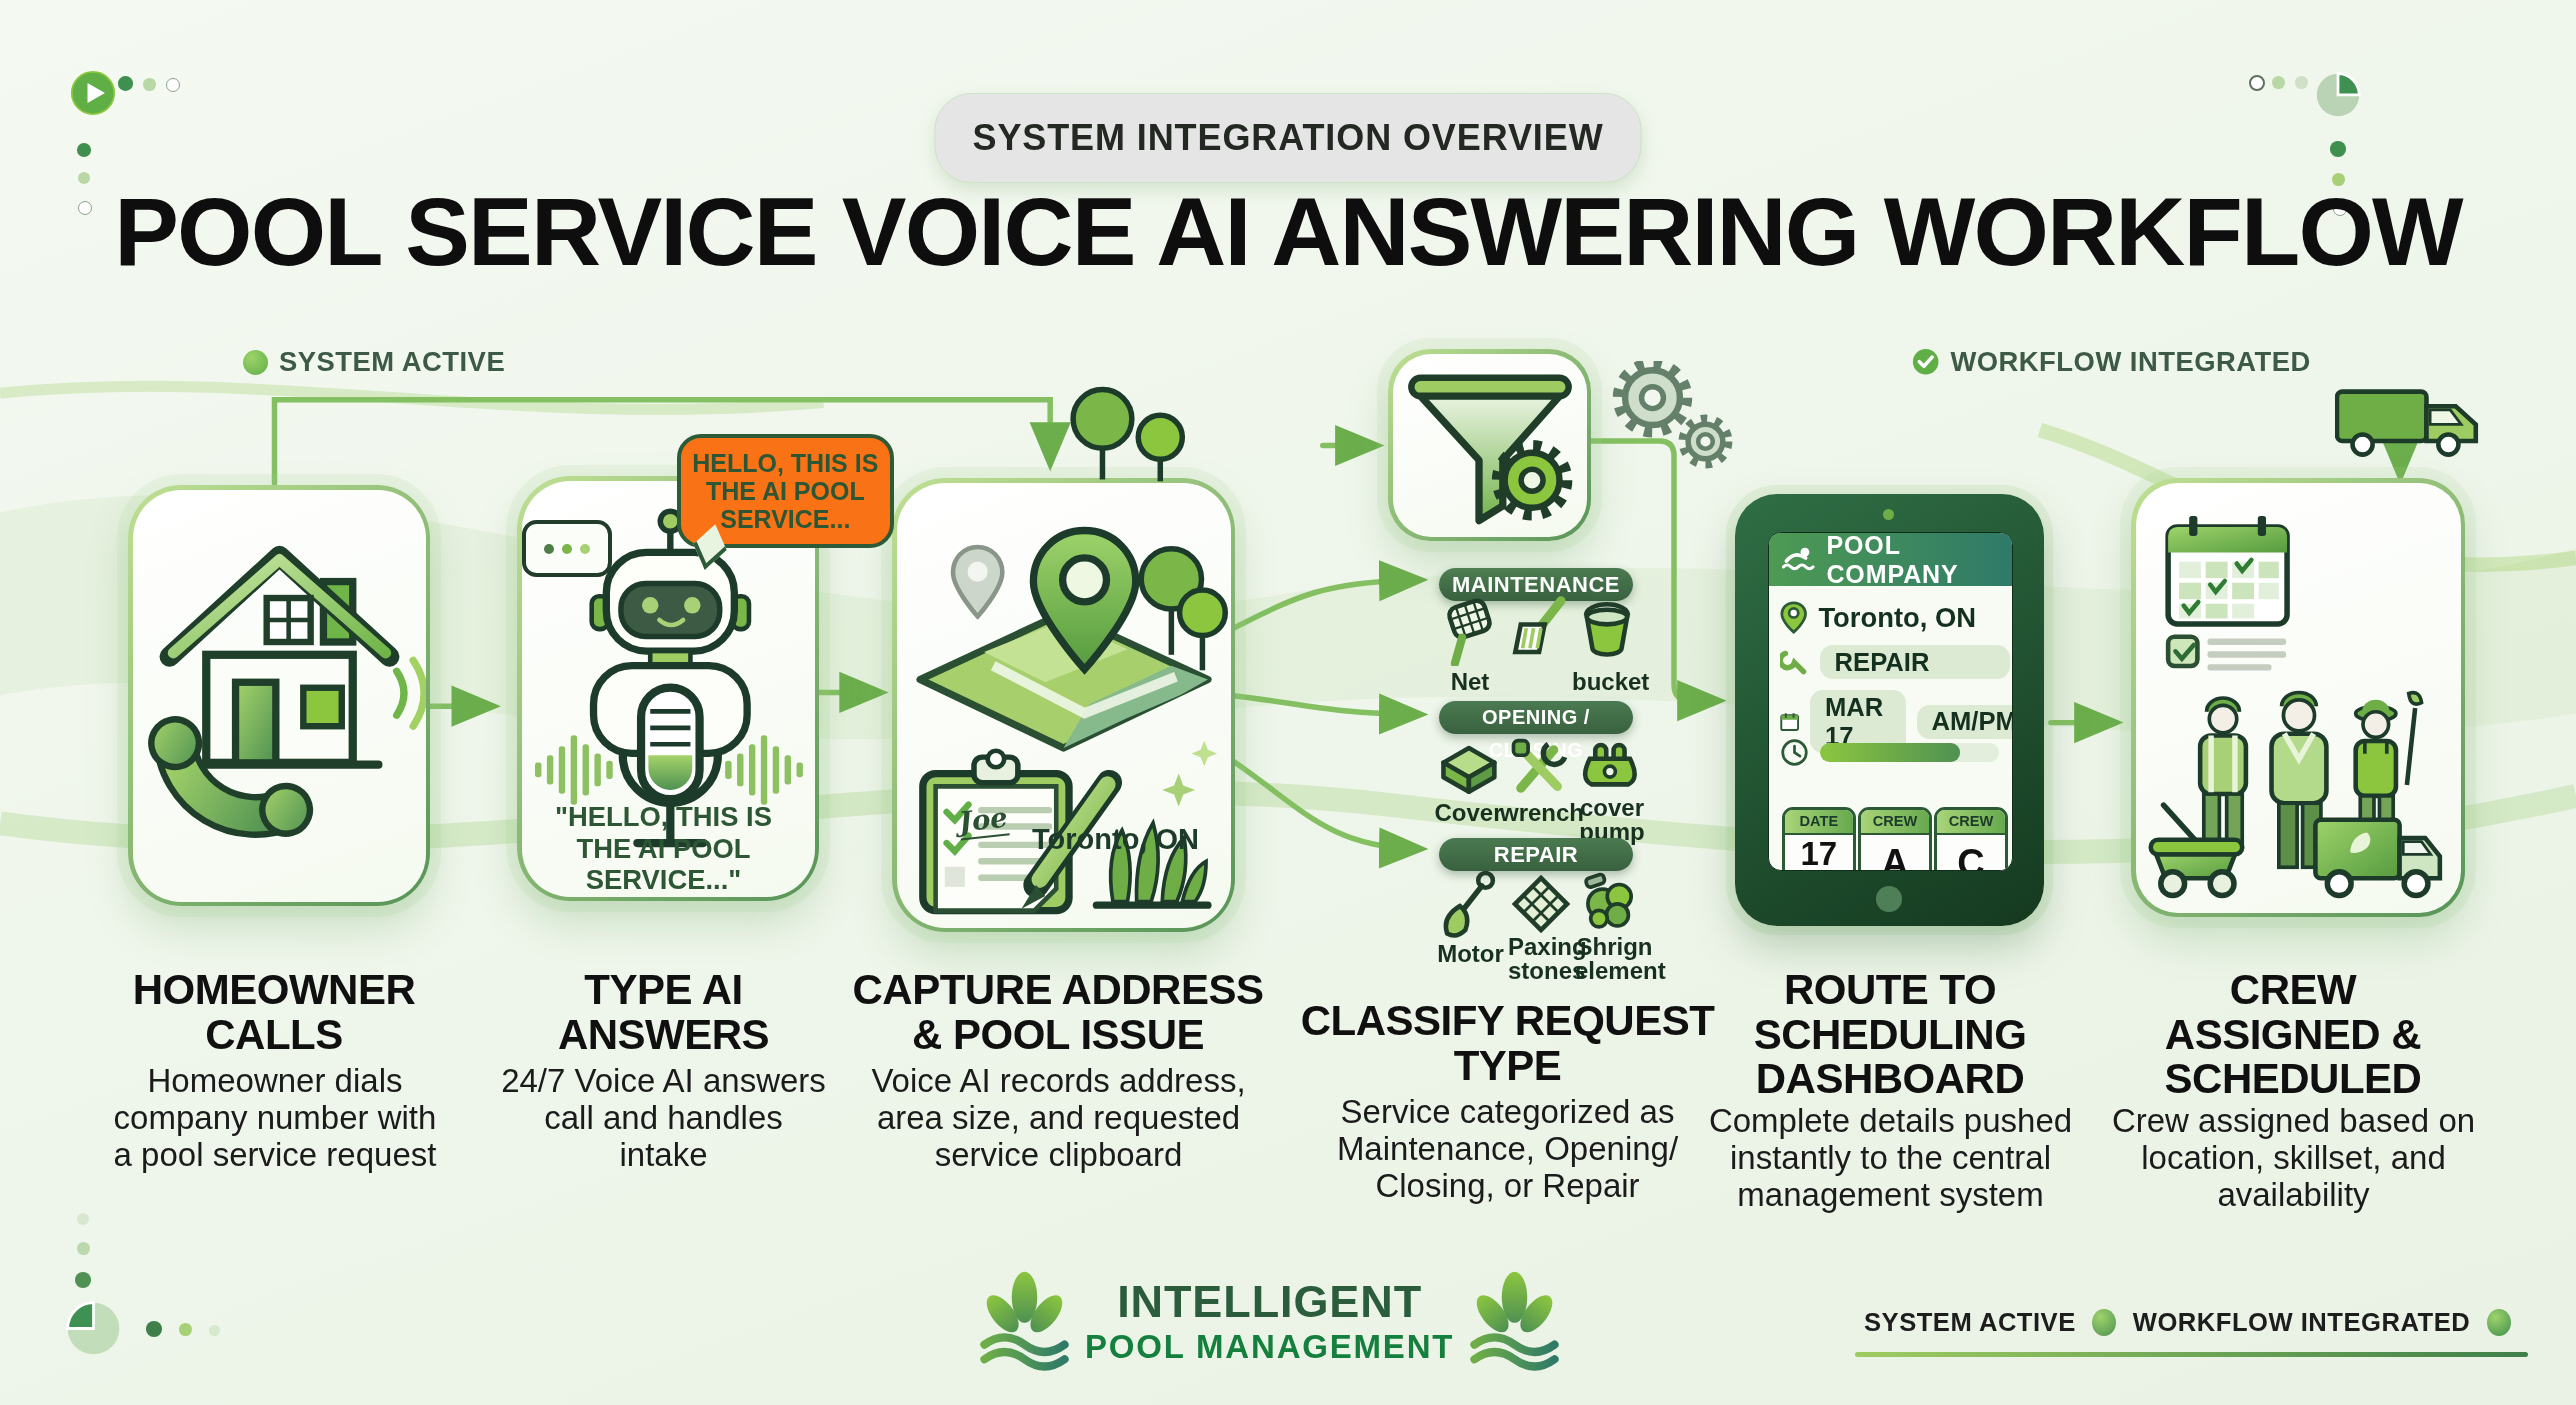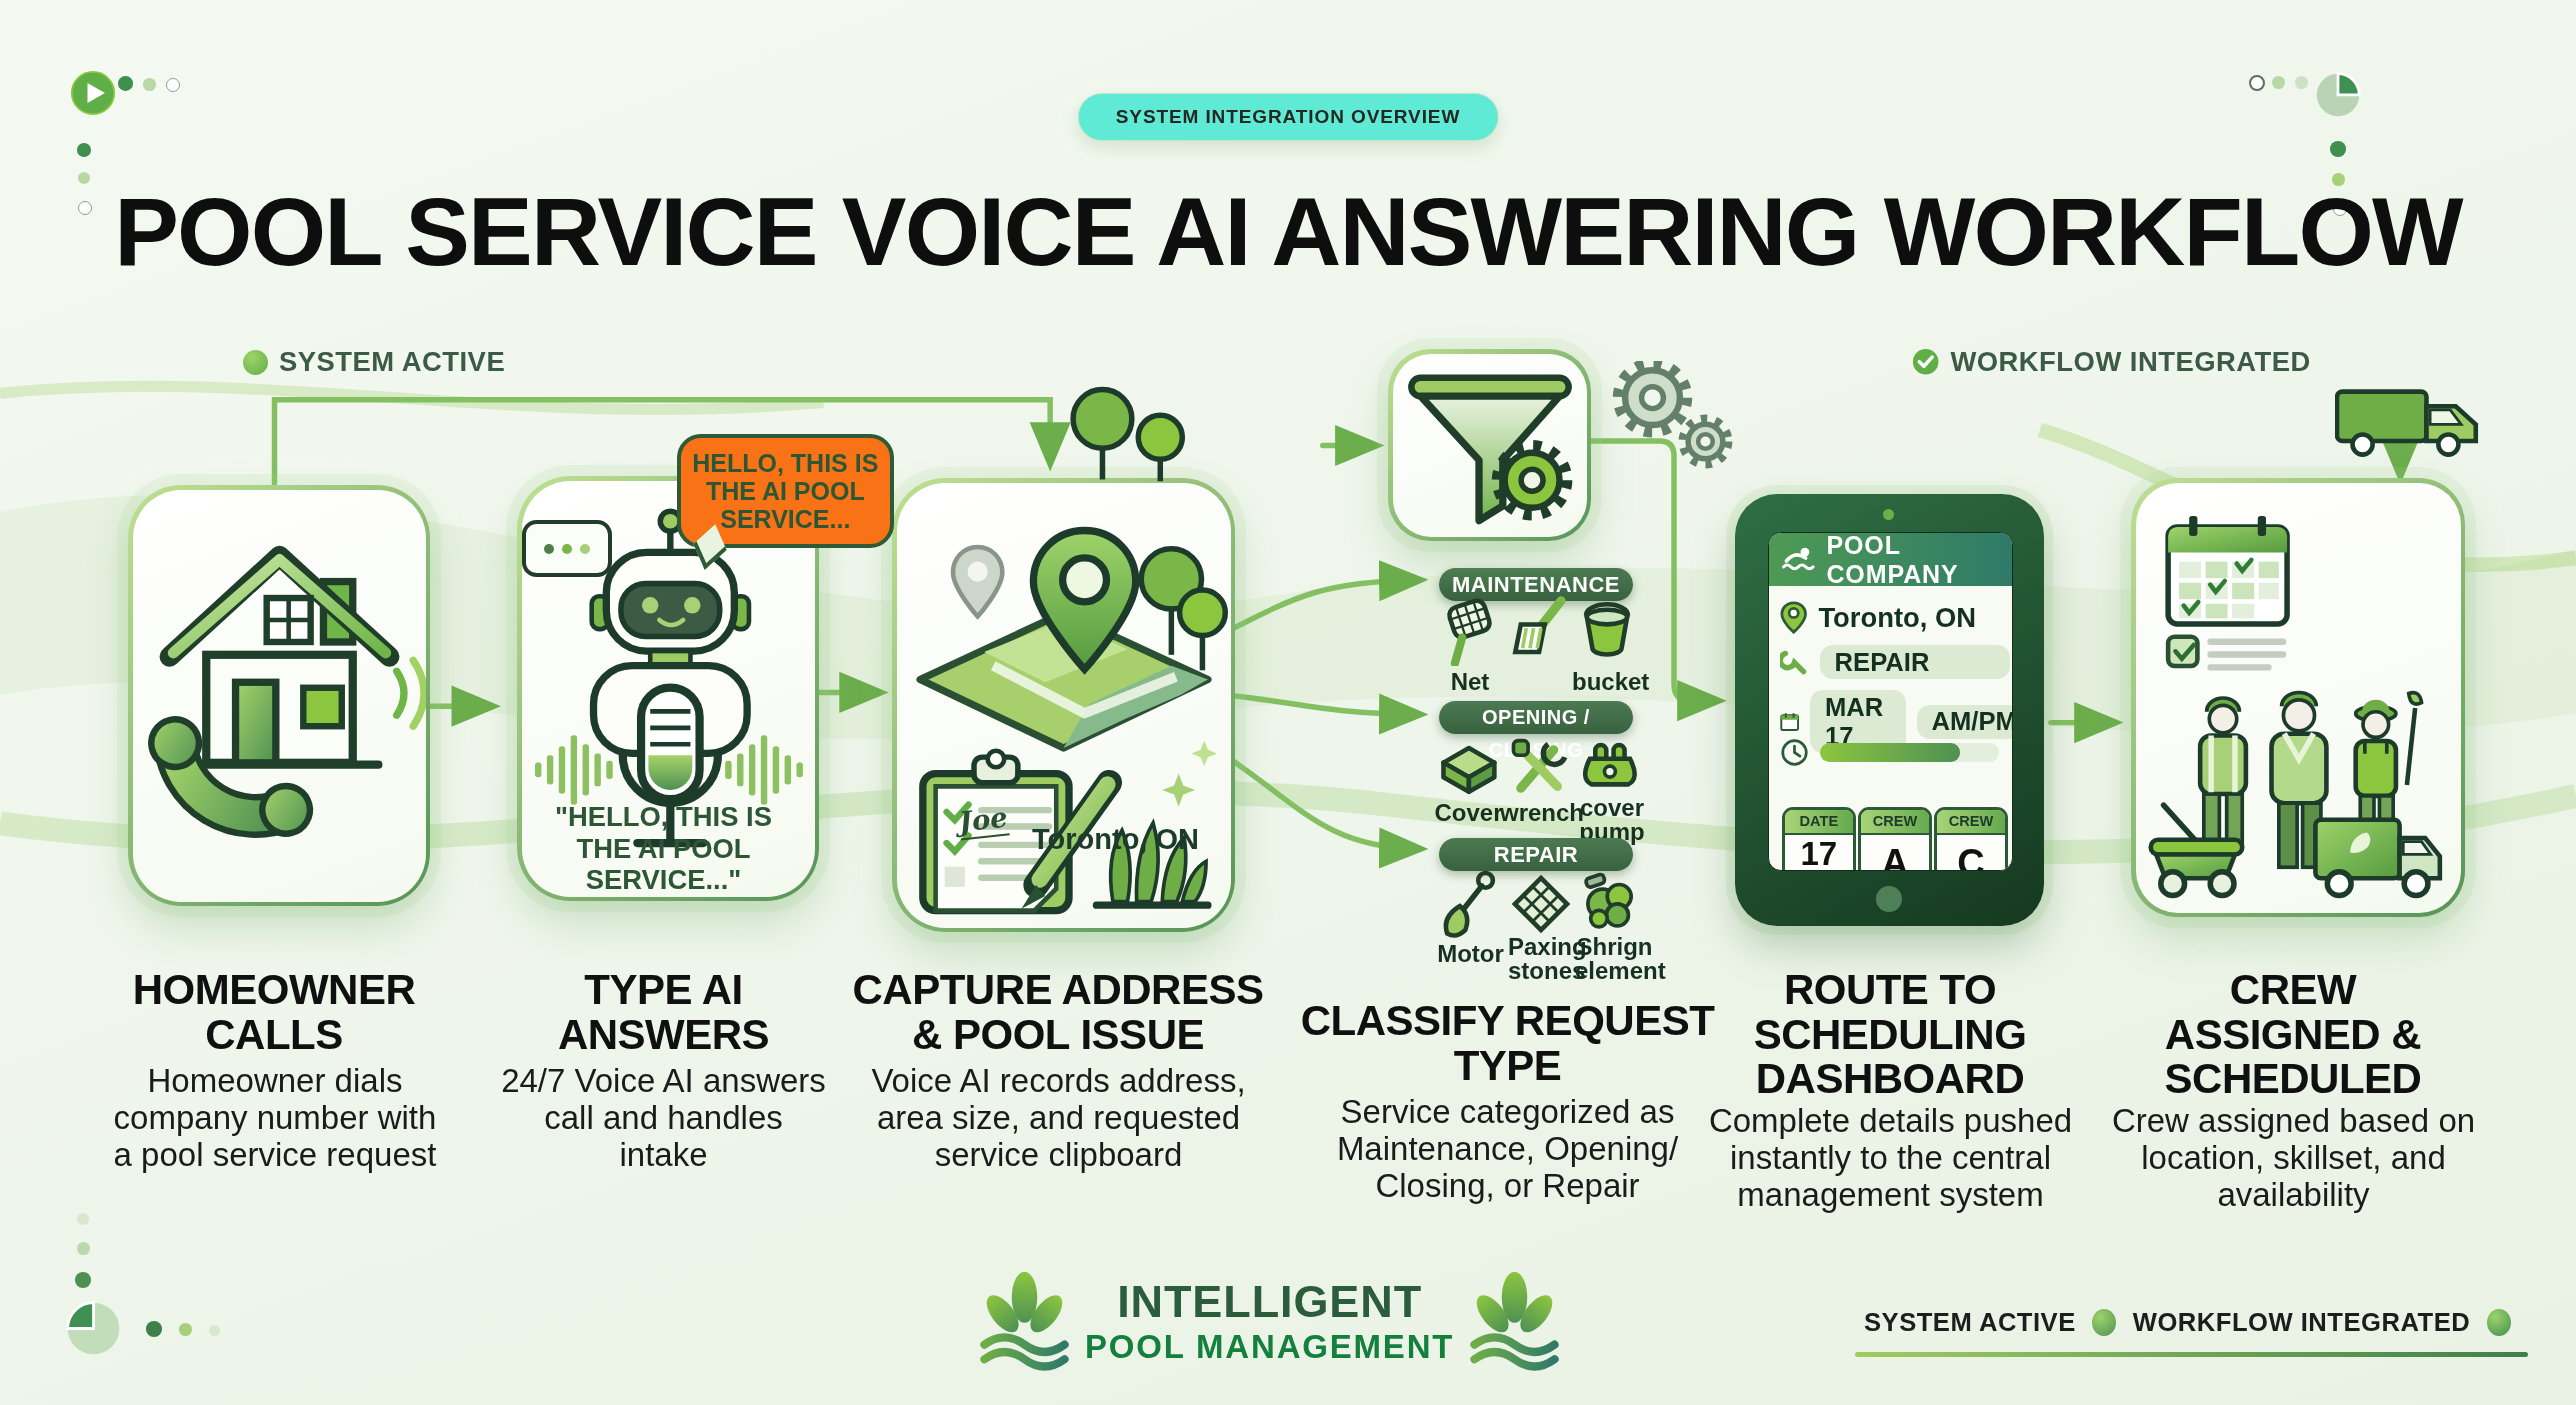--- a/index.html
+++ b/index.html
@@ -9,22 +9,22 @@
   .abs{position:absolute;}
   svg{display:block;}
   
   .card{position:absolute;background:linear-gradient(135deg,#bfe093,#569457);
         padding:4.6px;border-radius:53px;
         box-shadow:0 20px 40px rgba(108,168,98,.30),0 0 0 11px rgba(168,214,146,.14);}
   .card-inner{width:100%;height:100%;background:linear-gradient(160deg,#ffffff,#f5faf0);
         border-radius:48px;position:relative;}
   
   .badge{position:absolute;left:50%;top:93px;transform:translateX(-50%);
-        background:#5eead4;border:1.8px solid #cbe4c5;border-radius:37px;
-        padding:12px 37px;font-weight:700;font-size:19px;letter-spacing:0.9px;color:#232823;
+        background:#e5e5e5;border:1.8px solid #cbe4c5;border-radius:37px;
+        padding:23px 37px;font-weight:700;font-size:36px;letter-spacing:0.9px;color:#232823;
         box-shadow:0 7.3px 16.5px rgba(110,160,100,.22);}
   .main-title{position:absolute;left:0;top:176px;width:100%;text-align:center;
         font-weight:700;font-size:97px;letter-spacing:-1.8px;color:#0e0e0e;}
   .status-lbl{font-weight:700;font-size:27.4px;color:#3c5a45;letter-spacing:0.5px;}
   .step-title{position:absolute;font-weight:700;font-size:42px;line-height:1.06;
         letter-spacing:-0.5px;color:#101010;text-align:center;}
   .step-desc{position:absolute;font-weight:400;font-size:33px;line-height:1.12;
         color:#1b1b1b;text-align:center;}
   
   .cat-pill{position:absolute;left:1439px;width:194px;height:33px;border-radius:16.5px;

